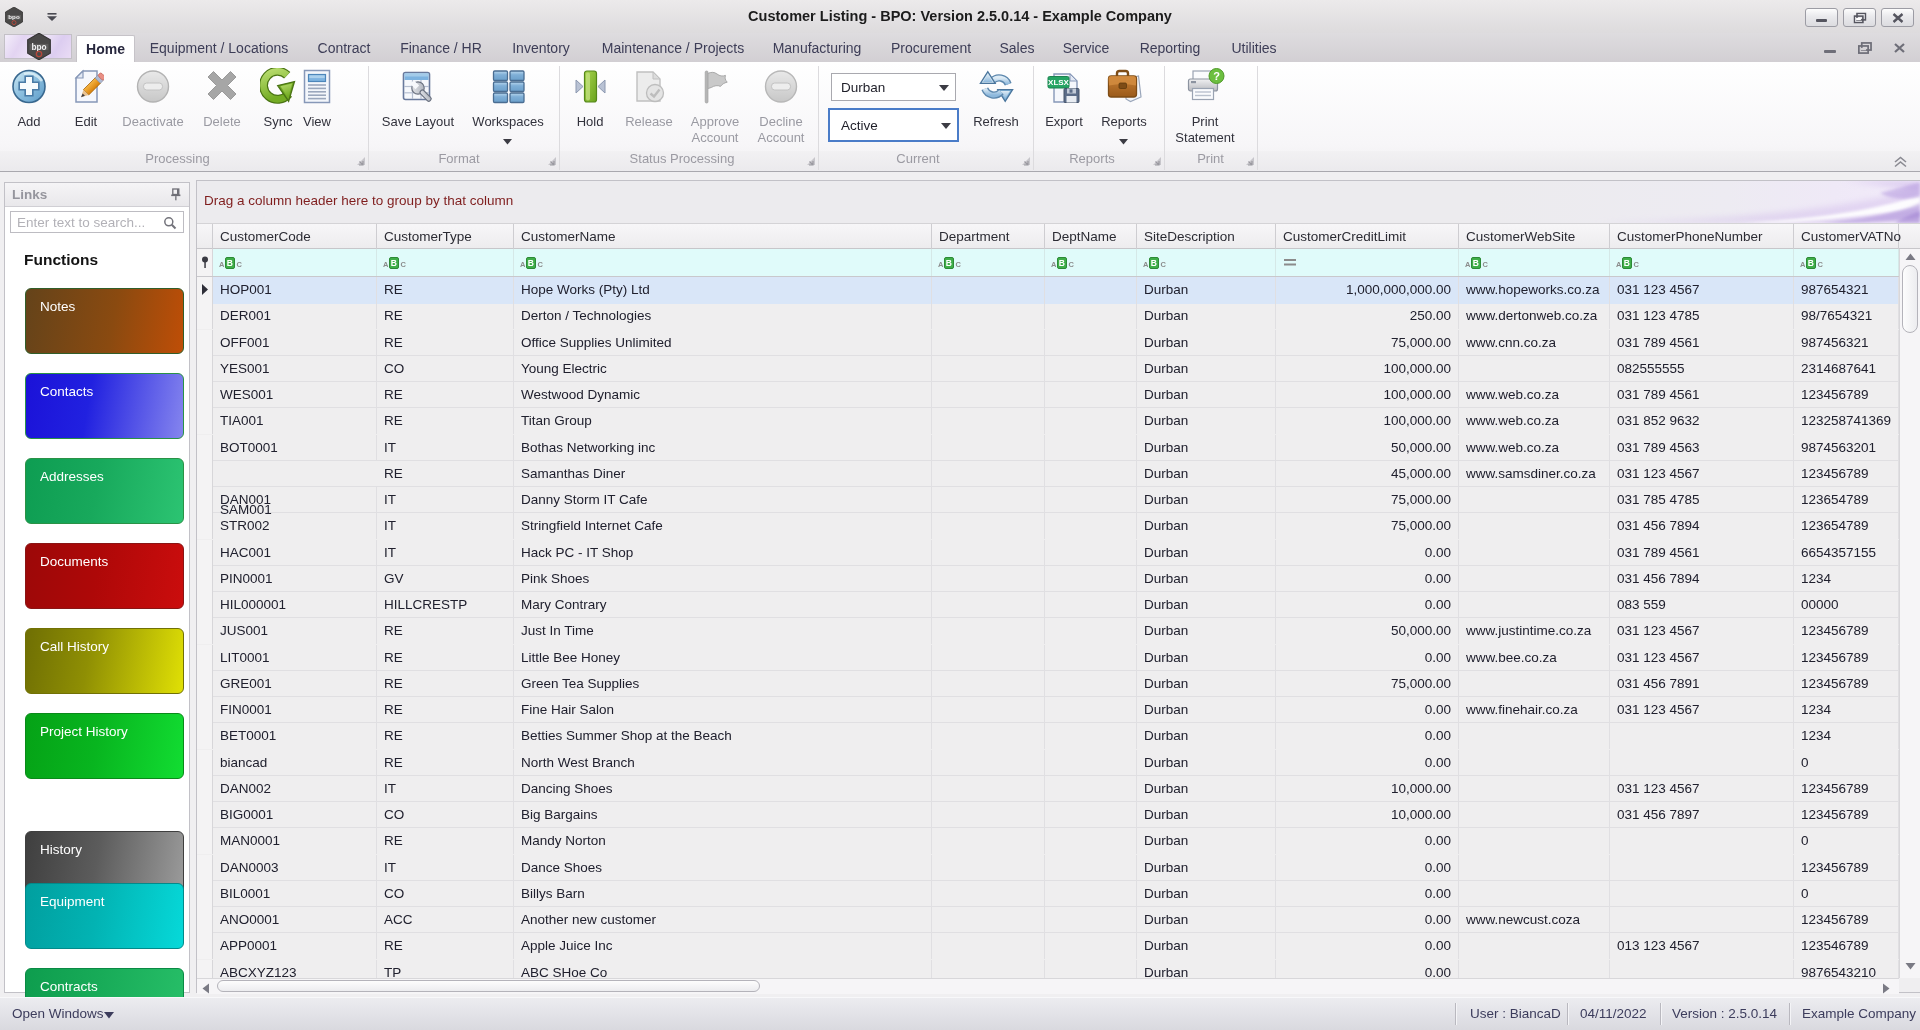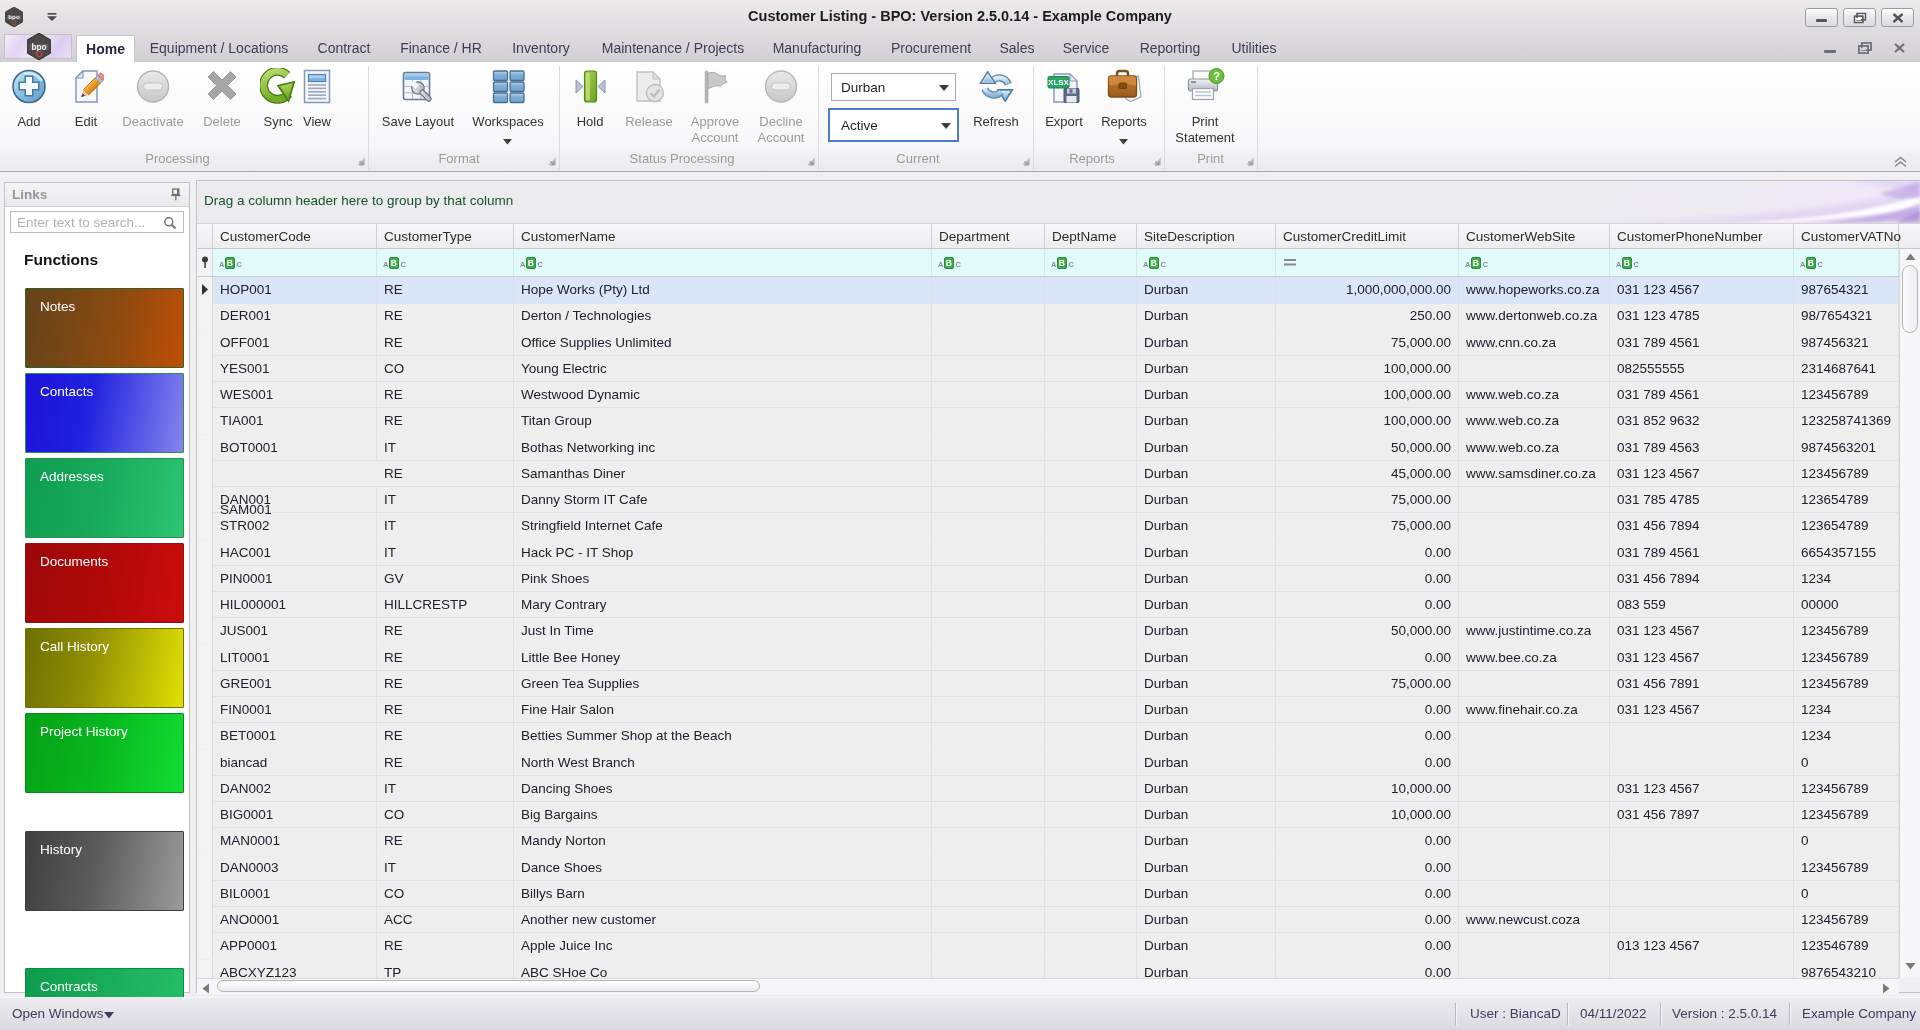--- a/index.html
+++ b/index.html
@@ -35,27 +35,27 @@
 
 #content{left:0;top:172px;width:1920px;height:825px;background:#f0eff1;}
 
 
 #sidebar{left:4px;top:10px;width:186px;height:811px;background:#fff;border:1px solid #c2c1c7;}
 #sbhead{left:0;top:0;width:184px;height:24px;background:linear-gradient(#f5f4f6,#e9e8eb);border-bottom:1px solid #d0cfd4;}
 #sbhead .t{position:absolute;left:7px;top:4px;font-size:13.5px;font-weight:bold;color:#95959d;}
 #sbsearch{left:5px;top:28px;width:174px;height:22px;background:#fff;border:1px solid #bdbcc2;}
 #sbsearch .ph{position:absolute;left:6px;top:3px;font-size:13.5px;color:#b2b1b7;}
 #functions{left:19px;top:68px;font-size:15.5px;font-weight:bold;color:#141414;}
-.linkbtn{left:20px;width:159px;height:80px;border-radius:1px;}
+.linkbtn{left:20px;width:159px;height:66px;border-radius:6px;}
 .linkbtn .t{position:absolute;left:14px;top:10px;font-size:13.5px;color:#fff;}
 
 
 #grid{left:196px;top:8px;width:1724px;height:813px;background:#efeef0;border:1px solid #c2c1c7;border-right:none;}
 #groupby{left:0;top:0;width:1723px;height:42px;background:#ecebee;}
-#groupby .t{position:absolute;left:7px;top:12px;font-size:13.5px;color:#14532d;}
+#groupby .t{position:absolute;left:7px;top:12px;font-size:13.5px;color:#7f1d1d;}
 #hdrrow{left:0;top:42px;width:1723px;height:26px;background:linear-gradient(#f7f6f8,#edecee);border-top:1px solid #d4d3d6;border-bottom:1px solid #c7c6ca;}
 .hcell{top:0;height:26px;border-right:1px solid #cecdd1;font-size:13.5px;color:#2b2b33;}
 .hcell .t{position:absolute;left:7px;top:5px;white-space:nowrap;}
 #filtrow{left:0;top:68px;width:1723px;height:28px;background:#e0fbfa;border-bottom:1px solid #c9c8cc;}
 .fcell{top:0;height:27px;border-right:1px solid #d5e8e7;}
 .abc{position:absolute;left:6px;top:8px;width:24px;height:12px;}
 .abc .a{position:absolute;left:0;top:3px;font-size:7.5px;font-weight:bold;color:#8b8b8b;}
 .abc .b{position:absolute;left:6px;top:0;width:9.5px;height:12px;background:#3fae49;border:1px solid #2c8a36;border-radius:2px;color:#fff;font-size:8.5px;font-weight:bold;text-align:center;line-height:11px;}
 .abc .c{position:absolute;left:17.5px;top:3px;font-size:7.5px;font-weight:bold;color:#8b8b8b;}
 #rows{left:0;top:96px;width:1702px;height:701px;overflow:hidden;background:repeating-linear-gradient(to bottom,#efeeef 0,#efeeef 25.3px,#e0dfe2 25.3px,#e0dfe2 26.25px);}
@@ -427,20 +427,23 @@
       </div>
 <div class="linkbtn abs" style="top:445px;background:linear-gradient(100deg,#6f6f04,#8f8f04 40%,#e0e005);border:1px solid #717104;">
         <span class="t">Call History</span>
       </div>
 <div class="linkbtn abs" style="top:530px;background:linear-gradient(100deg,#05a216,#08b51f 45%,#12dd32);border:1px solid #0a8a1a;">
         <span class="t">Project History</span>
       </div>
 <div class="linkbtn abs" style="top:615px;background:linear-gradient(100deg,#3f3f3f,#5c5c5c 45%,#9b9b9b);border:1px solid #3f3f3f;margin-top:33px;">
         <span class="t">History</span>
       </div>
+<div class="linkbtn abs" style="top:700px;background:linear-gradient(100deg,#019f9f,#02b3b3 45%,#06d9d9);border:1px solid #028a8a;">
+        <span class="t">Equipment</span>
+      </div>
 <div class="linkbtn abs" style="top:785px;background:linear-gradient(100deg,#0e9d4e,#18ab58 45%,#27bf68);border:1px solid #0a8a44;">
         <span class="t">Contracts</span>
       </div>
 </div>
 <div id="grid" class="abs">
 <div id="groupby" class="abs">
         <span class="t">Drag a column header here to group by that column</span>
 <svg style="position:absolute;right:0;top:0" width="430" height="42" viewBox="0 0 430 42">
 <defs>
 <linearGradient id="pg1" x1="0" y1="0" x2="1" y2="0">

